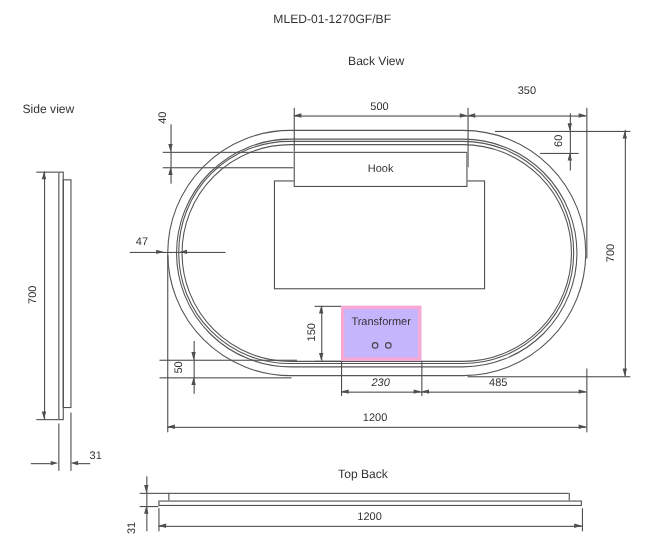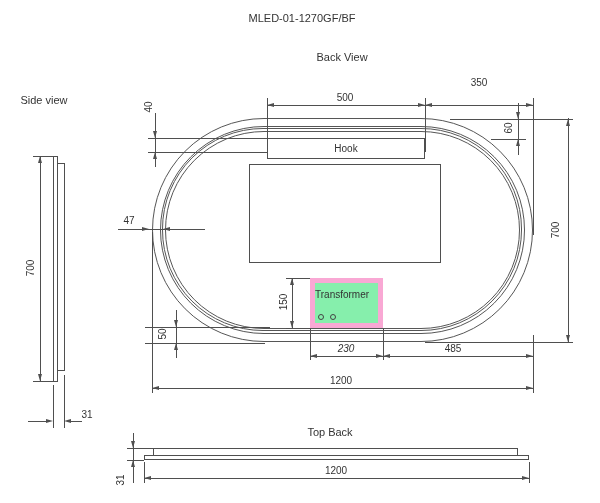--- a/index.html
+++ b/index.html
@@ -14,43 +14,43 @@
      transform:translate(-50%,-50%);}
   .rot{transform:translate(-50%,-50%) rotate(-90deg);}
   .ttl{font-size:11px;}
   .arw{position:absolute;width:0;height:0;}
   .ar{border-top:2px solid transparent;border-bottom:2px solid transparent;border-left:7px solid #4f4f4f;}
   .al{border-top:2px solid transparent;border-bottom:2px solid transparent;border-right:7px solid #4f4f4f;}
   .au{border-left:2px solid transparent;border-right:2px solid transparent;border-bottom:7px solid #4f4f4f;}
   .ad{border-left:2px solid transparent;border-right:2px solid transparent;border-top:7px solid #4f4f4f;}
   .hookbar{position:absolute;box-sizing:border-box;border:1px solid #4f4f4f;background:#fff;
            display:flex;align-items:center;justify-content:center;z-index:3;}
-  .transformer{position:absolute;box-sizing:border-box;border:5px solid #f9a8d4;background:#86efac;
-               z-index:3;}
+  .transformer{position:absolute;box-sizing:border-box;border:3px solid #f9a8d4;background:#c4b5fd;
+               z-index:3;text-align:center;}
   .circ{display:inline-block;box-sizing:border-box;width:6px;height:6px;border:1px solid #444;
         border-radius:50%;margin:0 3px;}
 </style>
 </head>
 <body>
 
 <div class="canvas">
 
   <div class="t ttl" style="left:302px;top:18px;">MLED-01-1270GF/BF</div>
   <div class="t ttl" style="left:342px;top:57px;">Back View</div>
   <div class="t ttl" style="left:44px;top:100px;text-align:right;">Side view</div>
   <div class="t ttl" style="left:330px;top:432px;">Top Back</div>
 
   <div class="st" style="left:152px;top:118px;width:381px;height:224px;border-radius:112px;"></div>
   <div class="st" style="left:160px;top:126px;width:365px;height:208px;border-radius:104px;"></div>
   <div class="st" style="left:162px;top:128px;width:360px;height:203px;border-radius:101px;"></div>
   <div class="st" style="left:165px;top:131px;width:355px;height:198px;border-radius:99px;"></div>
 
   <div class="rect" style="left:249px;top:164px;width:192px;height:99px;"></div>
 
-  <div class="hookbar" style="left:267px;top:138px;width:158px;height:21px;">
+  <div class="hookbar" style="left:267px;top:138px;width:158px;height:32px;">
     <span class="t" style="position:static;transform:none;">Hook</span>
   </div>
 
   <div class="transformer" style="left:310px;top:278px;width:73px;height:50px;">
     <div class="t" style="position:static;transform:none;margin-top:7px;">Transformer</div>
     <div style="margin-top:6px;">
       <span class="circ"></span><span class="circ"></span>
     </div>
   </div>
 

